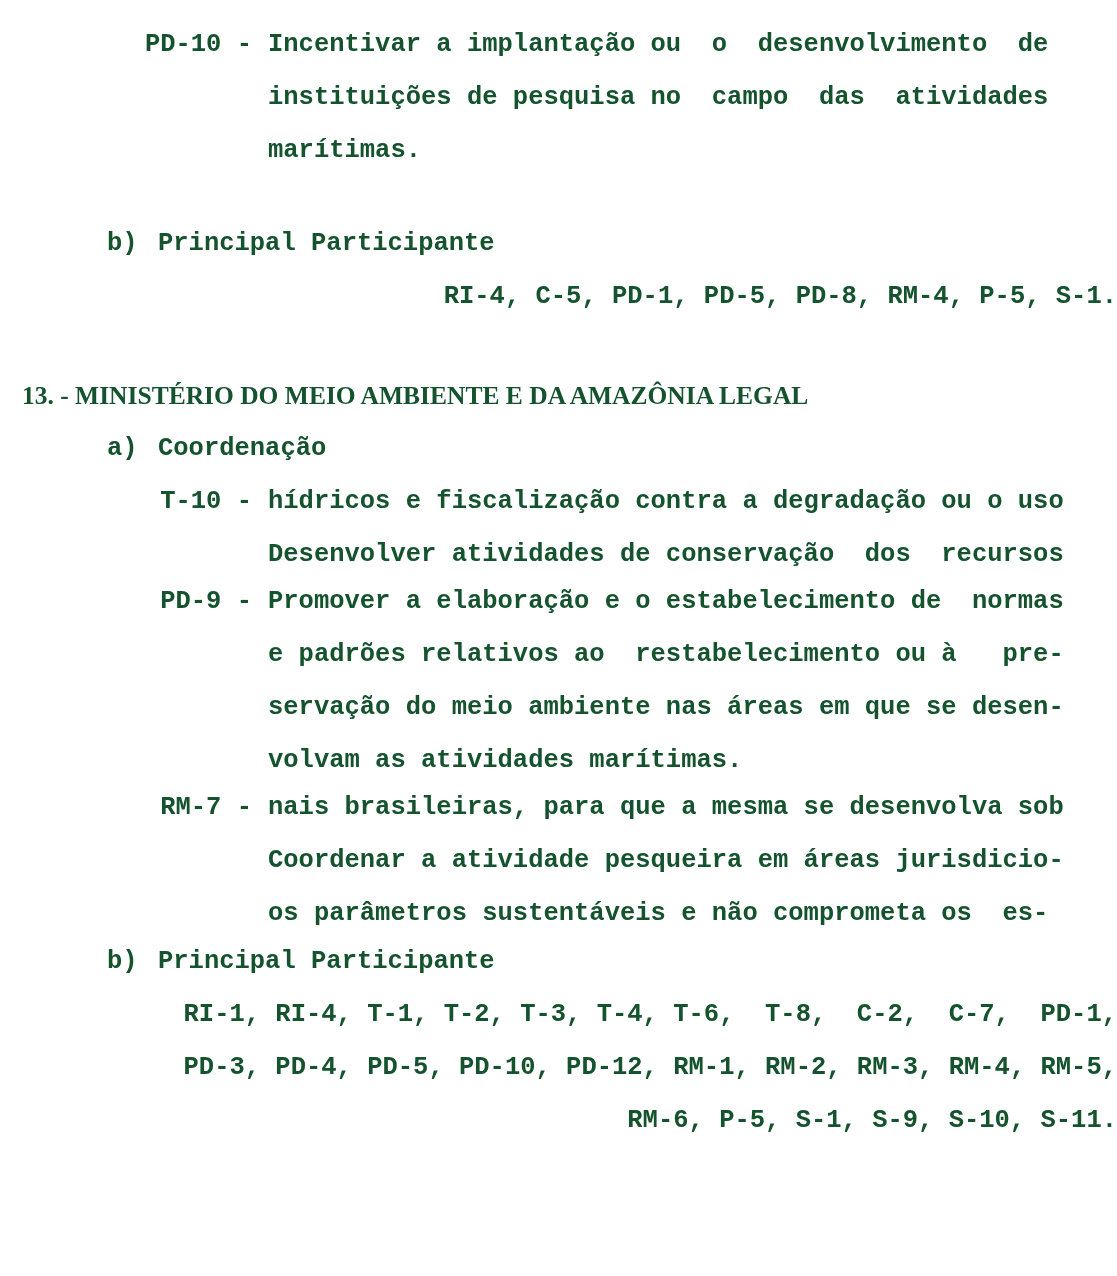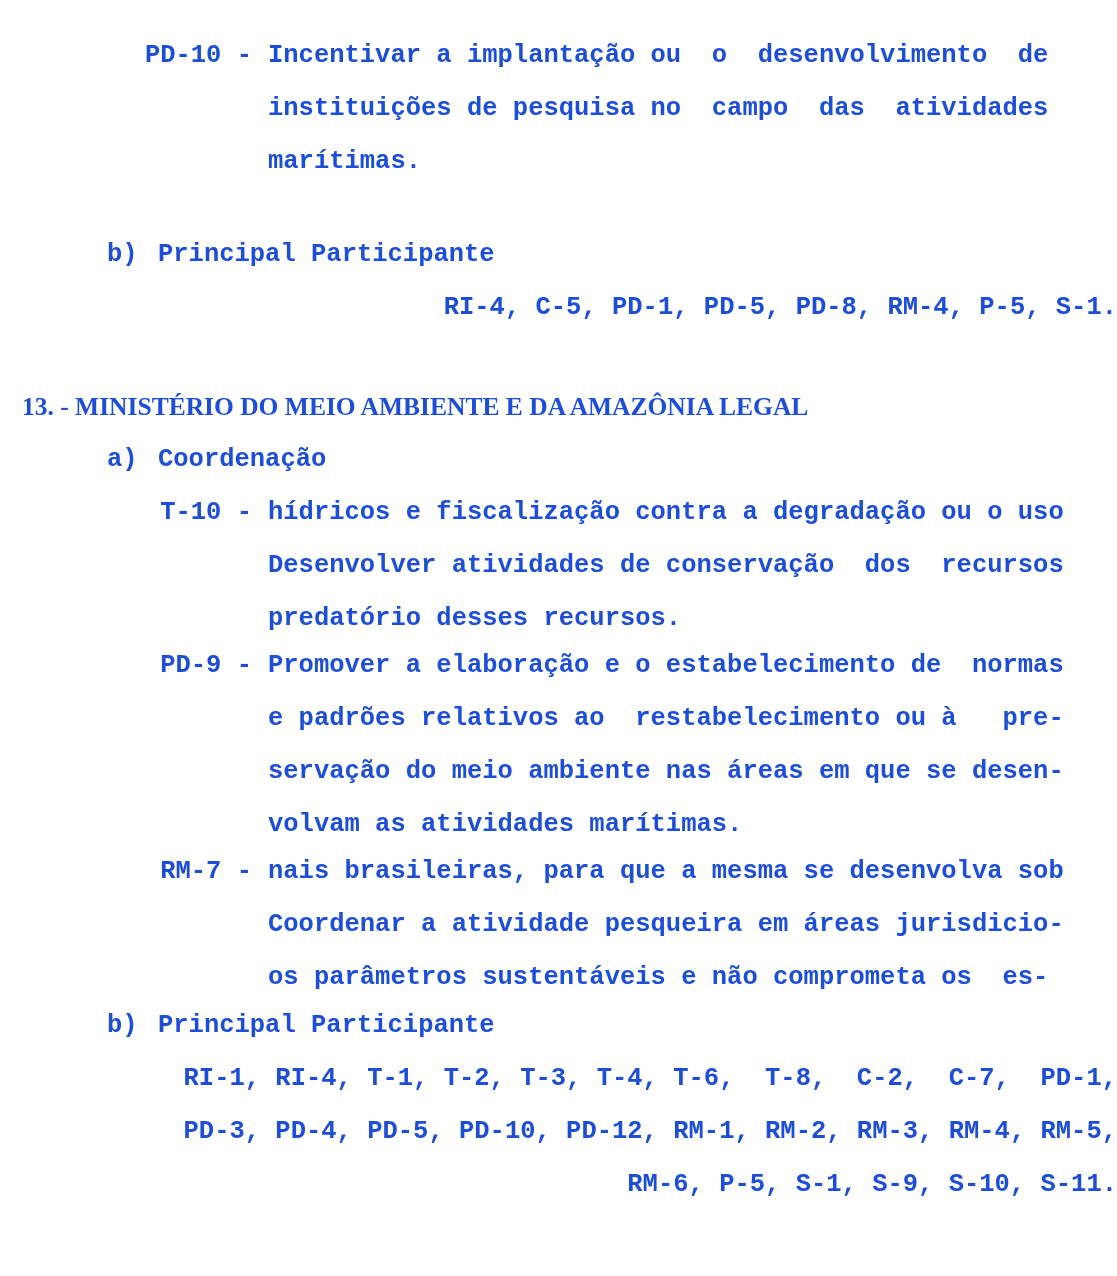--- a/index.html
+++ b/index.html
@@ -5,26 +5,26 @@
   html, body {
     margin: 0;
     padding: 0;
     background: #ffffff;
   }
   .page {
     position: relative;
     width: 1117px;
     height: 1276px;
     background: #ffffff;
-    color: #1d4ed8;
+    color: #14532d;
     font-family: "Liberation Mono", "DejaVu Sans Mono", monospace;
     font-weight: 700;
     font-size: 25.5px;
     line-height: 53px;
-    padding-top: 29px;
+    padding-top: 18px;
     box-sizing: border-box;
     overflow: hidden;
   }
   .line { white-space: pre; }
 
   
   .heading { padding-left: 22px; }
 
   
   .subsection { padding-left: 107px; }
@@ -84,21 +84,20 @@
       <span class="sub-marker">a)</span>
       <span>Coordenação</span>
     </div>
   </section>
 
   <section class="entry">
     <div class="entry-label">T-10 -</div>
     <div class="entry-body">
       <div class="line">hídricos e fiscalização contra a degradação ou o uso</div>
       <div class="line">Desenvolver atividades de conservação  dos  recursos</div>
-      <div class="line">predatório desses recursos.</div>
     </div>
   </section>
 
   <section class="entry tight">
     <div class="entry-label">PD-9 -</div>
     <div class="entry-body">
       <div class="line">Promover a elaboração e o estabelecimento de  normas</div>
       <div class="line">e padrões relativos ao  restabelecimento ou à   pre-</div>
       <div class="line">servação do meio ambiente nas áreas em que se desen-</div>
       <div class="line">volvam as atividades marítimas.</div>

